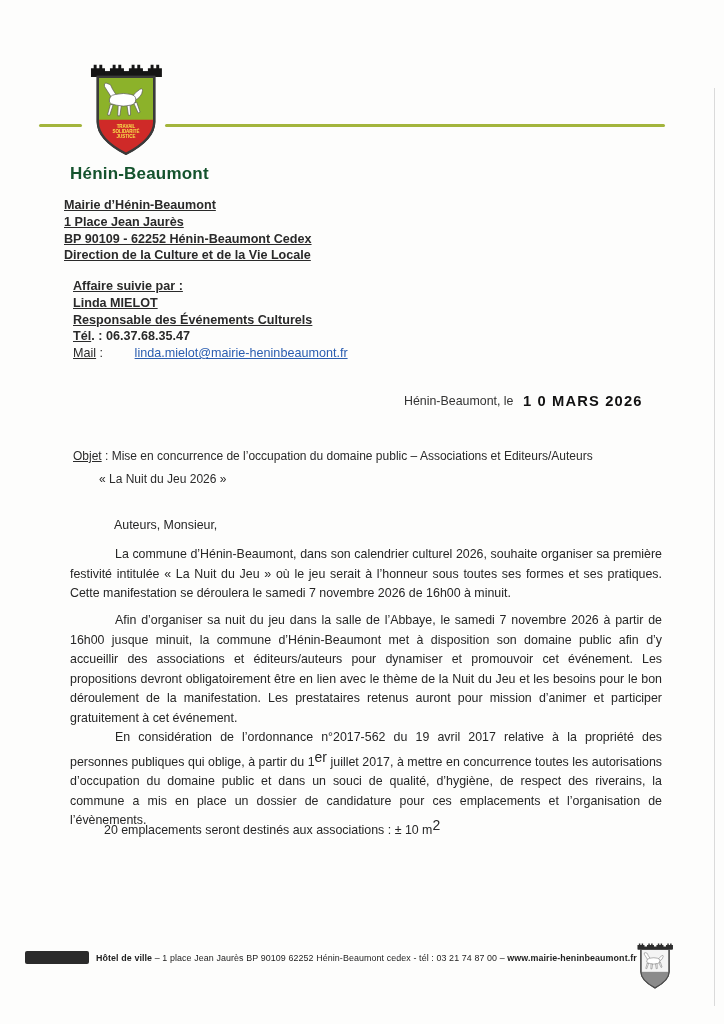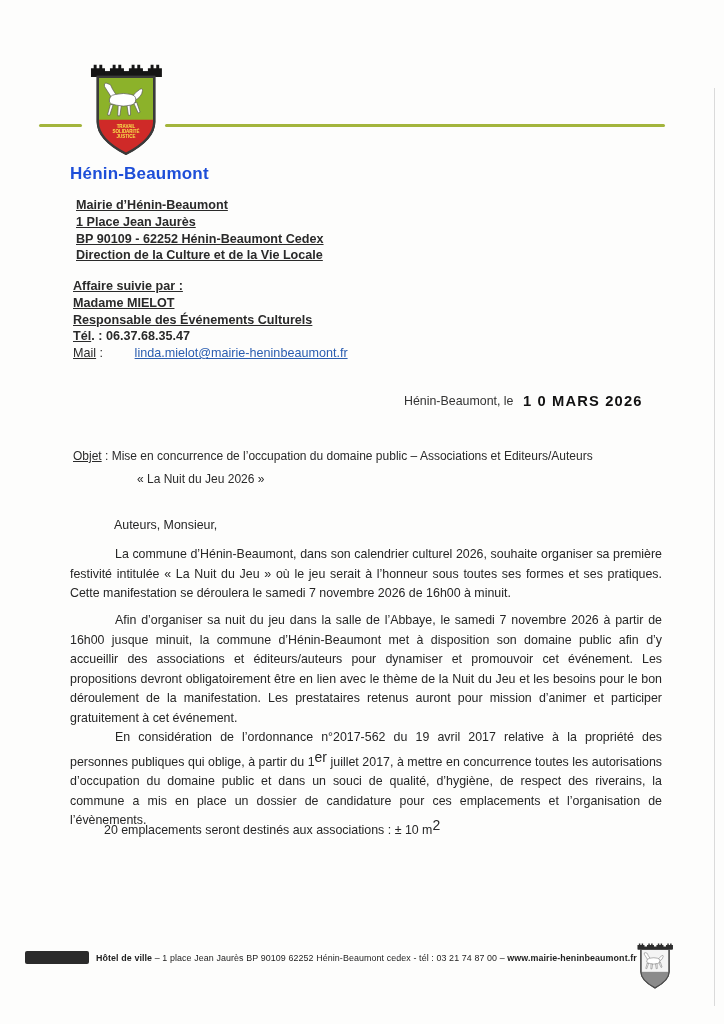--- a/index.html
+++ b/index.html
@@ -4,37 +4,37 @@
 <style>
   html,body{margin:0;padding:0;background:#e8e8e8;}
   .page{
     position:relative;width:724px;height:1024px;background:#fdfdfc;
     font-family:"Liberation Sans", sans-serif;color:#222;overflow:hidden;
     margin:0 auto;
   }
   .abs{position:absolute;}
   
   .green-line{height:3px;background:#a3b53c;border-radius:2px;}
-  .city-name{font-weight:bold;font-style:normal;color:#1d4ed8;font-size:17px;letter-spacing:.2px;}
+  .city-name{font-weight:bold;font-style:normal;color:#14532d;font-size:17px;letter-spacing:.2px;}
   
-  .sender-block{left:76px;top:197px;font-size:12.6px;line-height:16.8px;font-weight:bold;color:#2a2a2a;}
+  .sender-block{left:64px;top:197px;font-size:12.6px;line-height:16.8px;font-weight:bold;color:#2a2a2a;}
   .sender-block div{text-decoration:underline;}
   .contact-block{left:73px;top:278px;font-size:12.6px;line-height:16.8px;color:#2a2a2a;}
   .bu{font-weight:bold;text-decoration:underline;}
   .b{font-weight:bold;}
   .u{text-decoration:underline;text-align:center;}
   .email-link{color:#2a5db0;text-decoration:underline;padding-left:28px;}
   
   .dateline{left:404px;top:392px;font-size:12.4px;color:#333;white-space:nowrap;}
   .date-stamp{display:inline-block;font-weight:bold;font-size:15.5px;letter-spacing:1.2px;color:#111;
     transform:scaleX(.95);transform-origin:left center;vertical-align:-1px;margin-left:6px;
     font-family:"Liberation Sans", sans-serif;}
   
   .subject{left:73px;top:448px;width:560px;font-size:12px;color:#2a2a2a;line-height:17px;}
-  .subject-line2{margin-left:64px;margin-top:6px;}
+  .subject-line2{margin-left:26px;margin-top:6px;}
   
   .para{left:70px;width:592px;font-size:12.4px;line-height:19.6px;color:#262626;
     text-align:justify;text-indent:45px;margin:0;}
   .salutation{left:114px;top:518px;font-size:12.4px;color:#262626;}
   .slots{left:104px;top:816px;font-size:12.4px;line-height:18.5px;color:#262626;}
   sup{font-size:14px;vertical-align:4px;}
   
   .footer{left:0;top:946px;width:720px;height:60px;font-size:8.9px;color:#1e1e1e;}
   .redaction-bar{left:25px;top:5px;width:64px;height:13px;background:#2b2b2b;border-radius:2px;}
   .footer-text{left:96px;top:7px;white-space:nowrap;letter-spacing:.1px;}
@@ -86,21 +86,21 @@
 
   <div class="abs sender-block">
     <div>Mairie d’Hénin-Beaumont</div>
     <div>1 Place Jean Jaurès</div>
     <div>BP 90109 - 62252 Hénin-Beaumont Cedex</div>
     <div>Direction de la Culture et de la Vie Locale</div>
   </div>
 
   <div class="abs contact-block">
     <div class="bu">Affaire suivie par :</div>
-    <div class="bu">Madame MIELOT</div>
+    <div class="bu">Linda MIELOT</div>
     <div class="bu">Responsable des Événements Culturels</div>
     <div class="b"><span class="u">Tél</span><span>. : 06.37.68.35.47</span></div>
     <div><span class="u">Mail</span><span> : </span><span class="email-link">linda.mielot@mairie-heninbeaumont.fr</span></div>
   </div>
 
   <div class="abs dateline">
     <span>Hénin-Beaumont, le</span>
     <span class="date-stamp">1 0 MARS 2026</span>
   </div>
 

